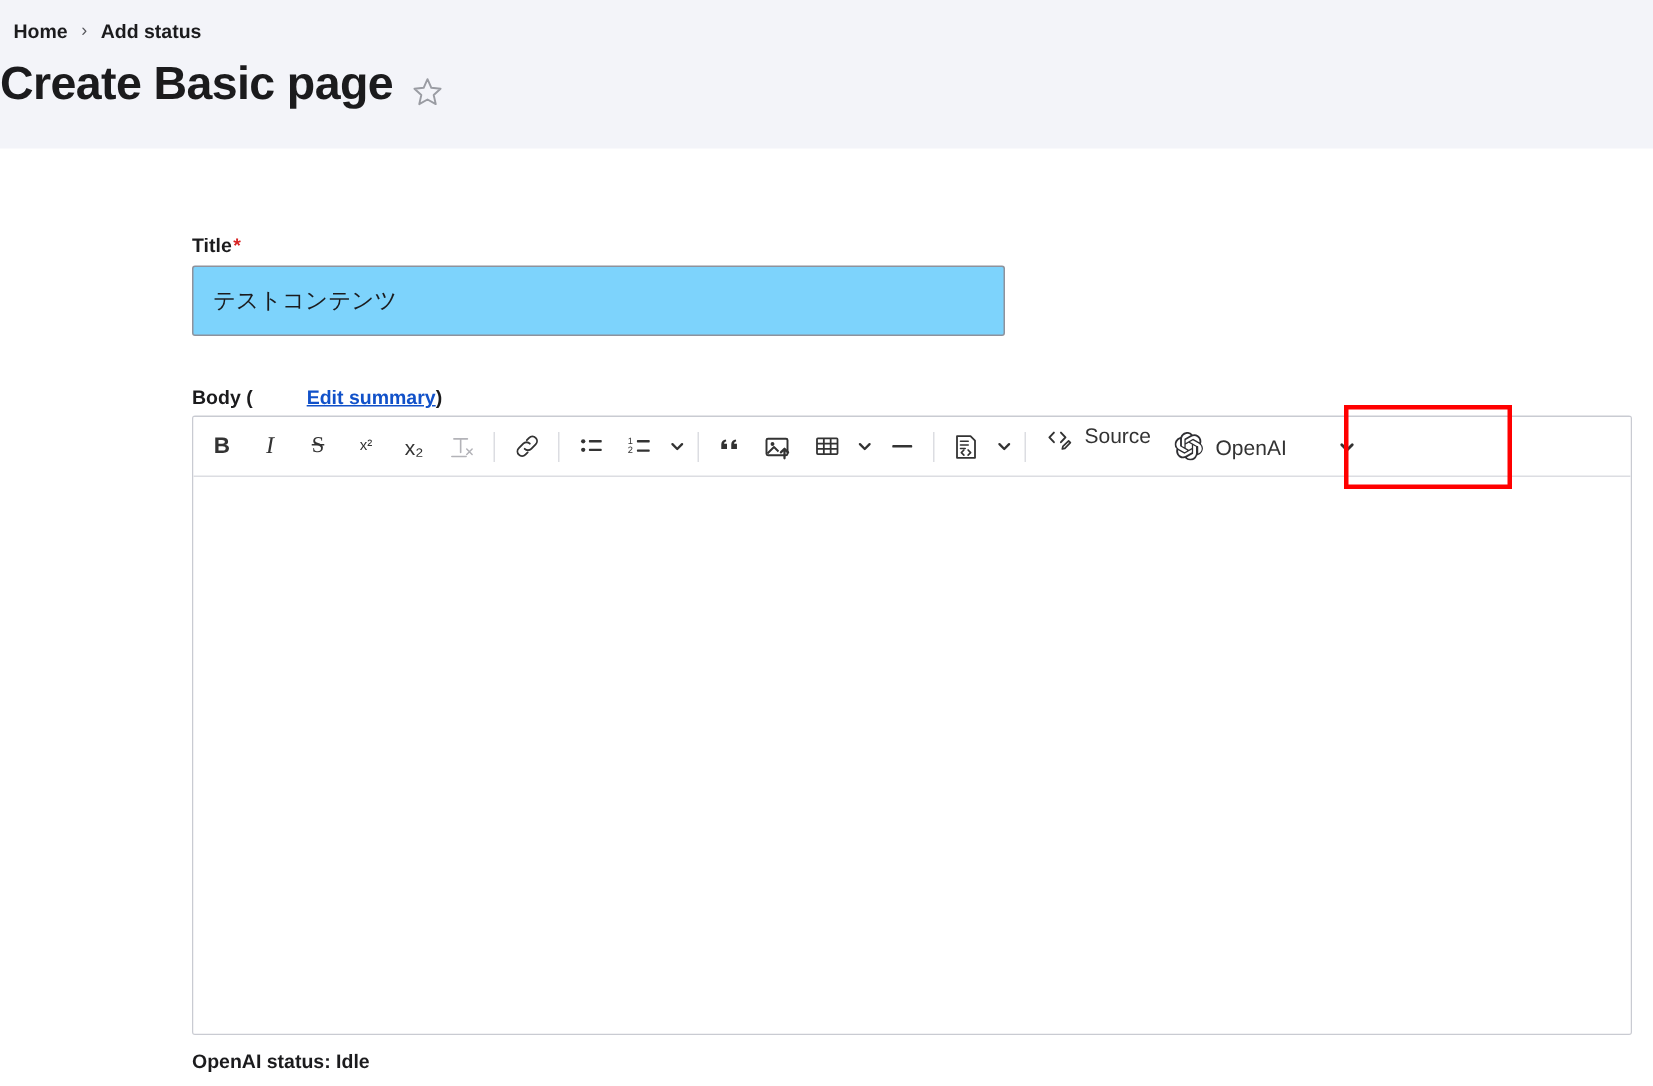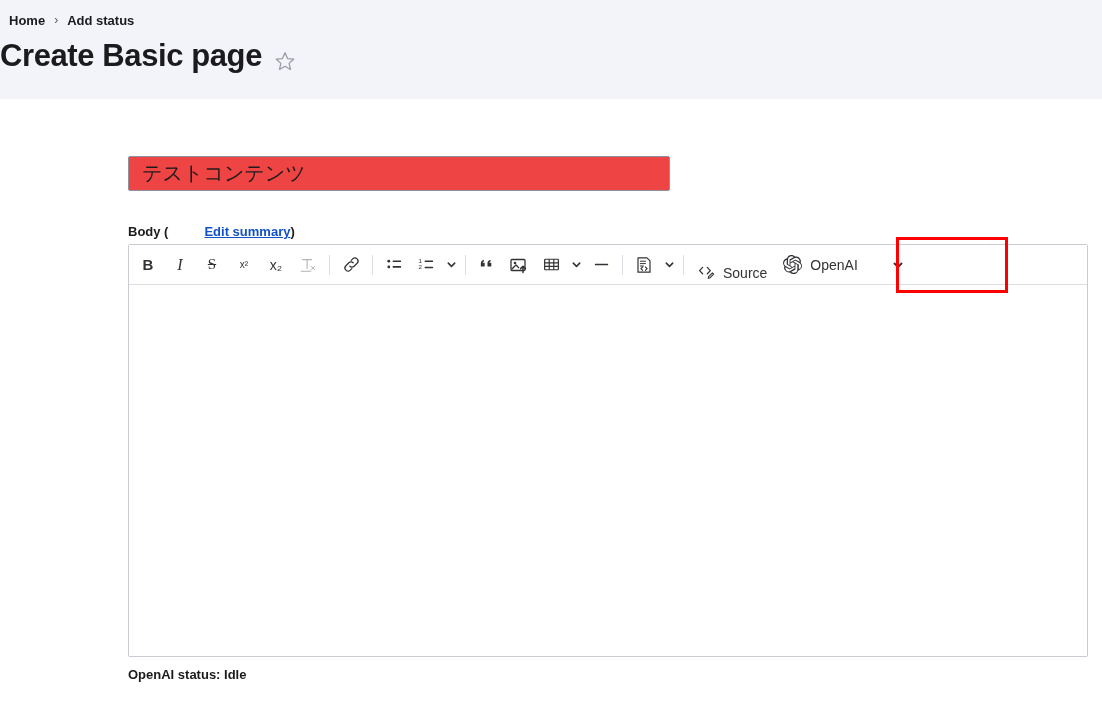--- a/index.html
+++ b/index.html
@@ -77,25 +77,25 @@
     margin-bottom: 5px;
     line-height: 1.25;
   }
   .required-mark {
     color: #d72222;
     font-size: 13px;
     margin-left: 1px;
   }
   .text-input {
     width: 542px;
-    height: 35px;
+    height: 47px;
     border: 1px solid #8e929c;
     border-radius: 2px;
-    background: #ef4444;
-    font-size: 20px;
+    background: #7dd3fc;
+    font-size: 15px;
     color: #1b1b1d;
     padding: 0 13px;
     font-family: "Liberation Sans", sans-serif;
     outline: none;
   }
   .field-body {
     margin-top: 33px;
   }
   .body-label-line {
     font-size: 13px;
@@ -150,21 +150,21 @@
   }
   .tb-chev {
     width: 18px;
     min-width: 18px;
     height: 32px;
     display: flex; align-items: center; justify-content: center;
     border: none; background: transparent; cursor: pointer; padding: 0;
   }
   .tb-label-btn {
     display: flex;
-    align-items: flex-end;
+    align-items: flex-start;
     gap: 7px;
     padding: 0 7px;
   }
   .dropdown-para {
     display: flex;
     align-items: center;
     justify-content: space-between;
     width: 128px;
     height: 32px;
     border: none;
@@ -236,20 +236,23 @@
         <polygon points="12,3 14.8,9.3 21.5,10 16.5,14.6 18,21.2 12,17.8 6,21.2 7.5,14.6 2.5,10 9.2,9.3"></polygon>
       </svg>
     </button>
   </div>
 </div>
 
 <div class="node-form">
   <div class="form-area">
 
     <div class="field-title">
+      <label class="form-label">
+        <span>Title</span><span class="required-mark">*</span>
+      </label>
       <input class="text-input" type="text" value="テストコンテンツ" style="">
     </div>
 
     <div class="field-body">
       <div class="body-label-line">
         <span>Body (</span><a href="#">Edit summary</a><span>)</span>
       </div>
 
       <div class="ck-editor">
 

